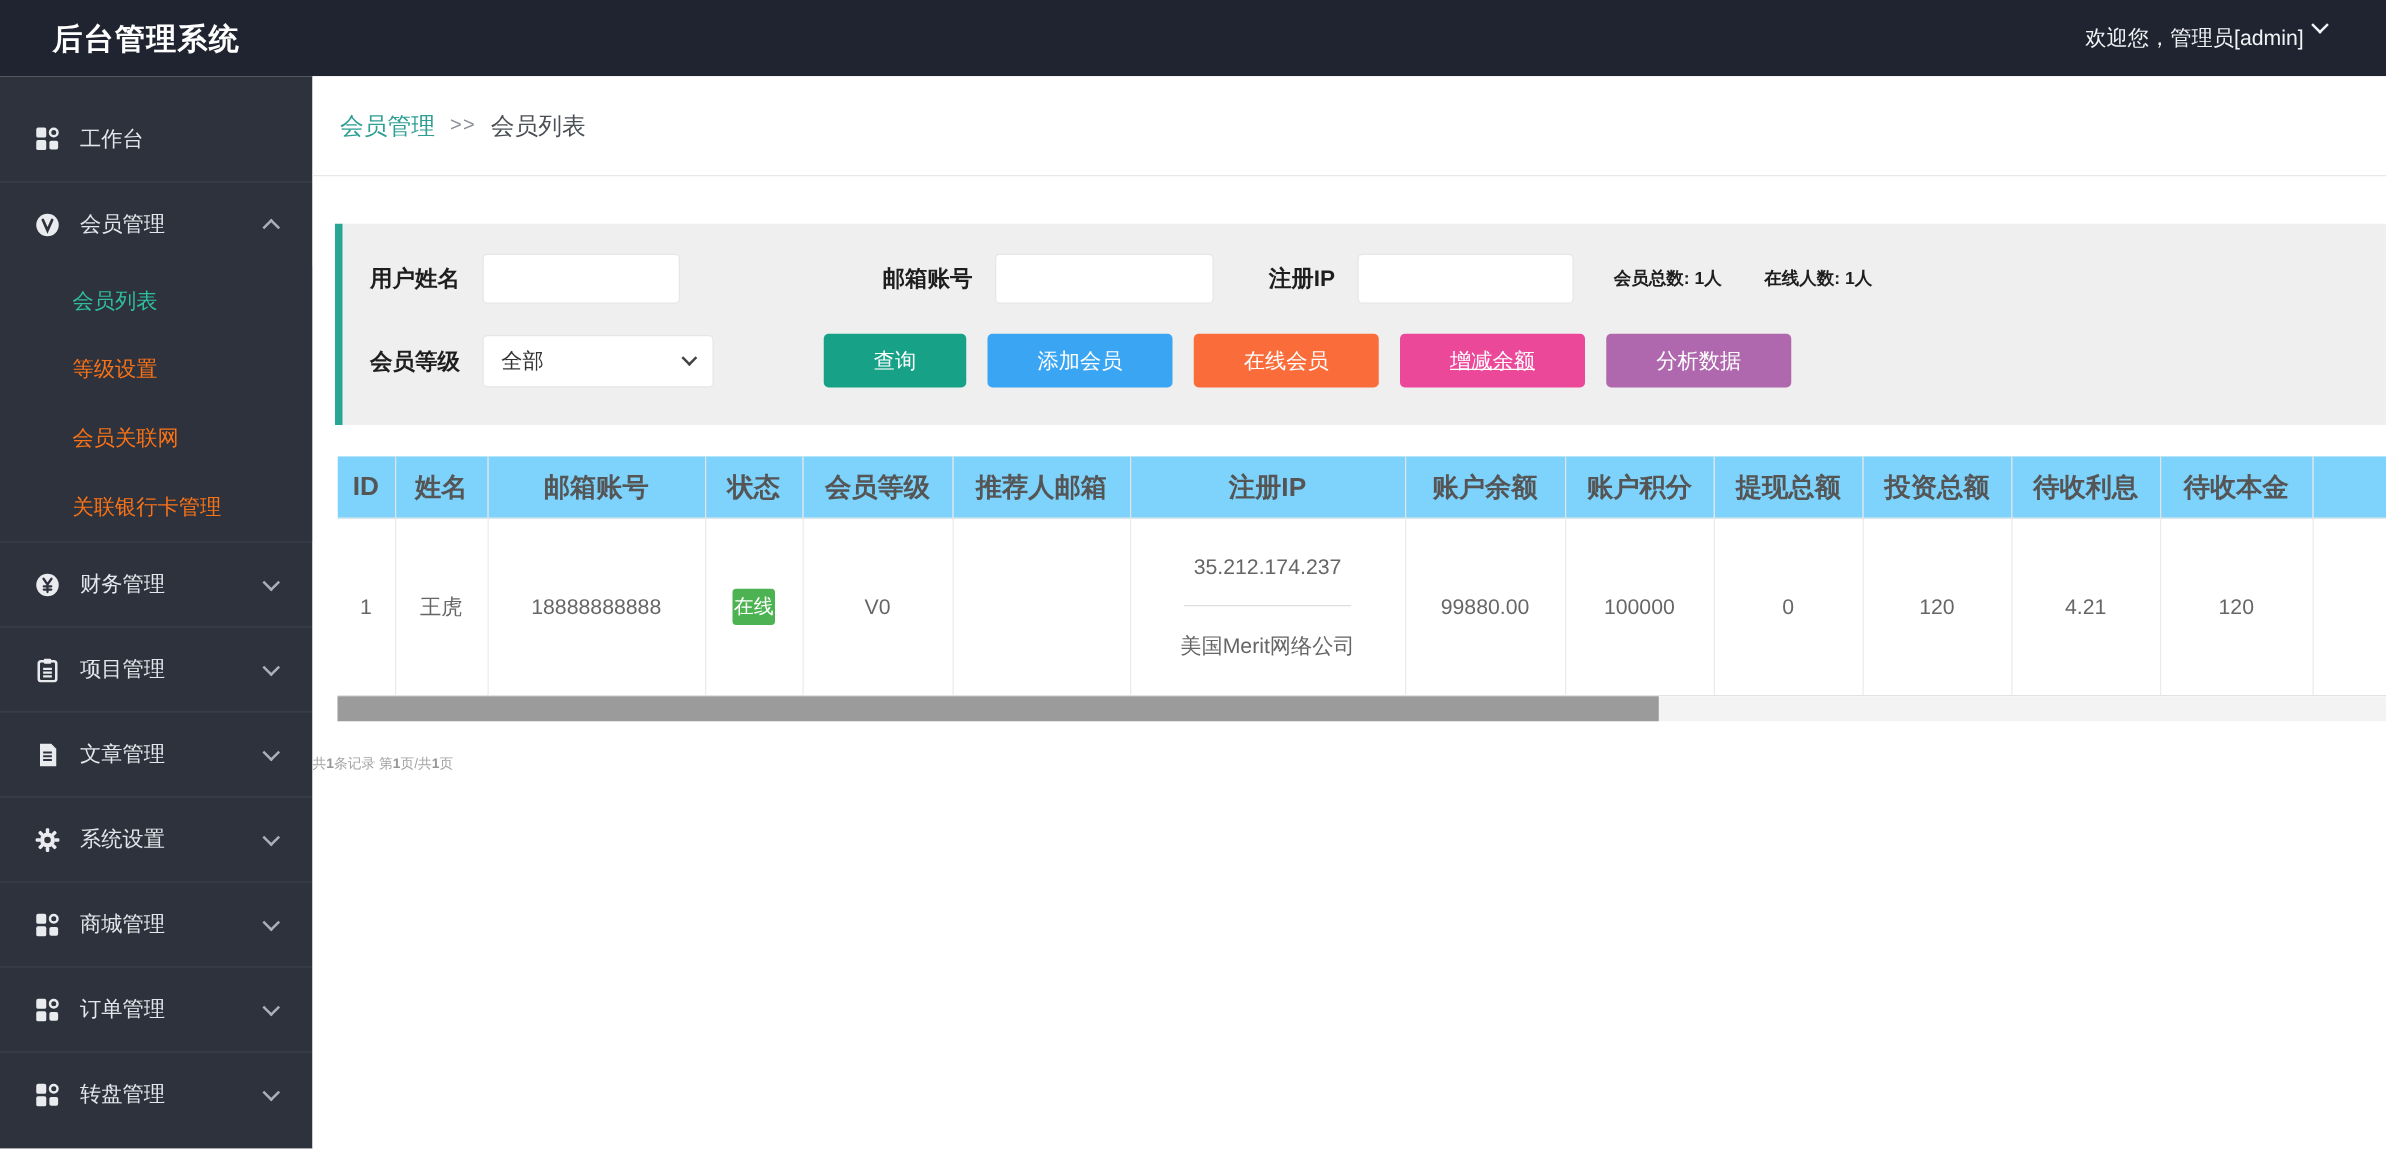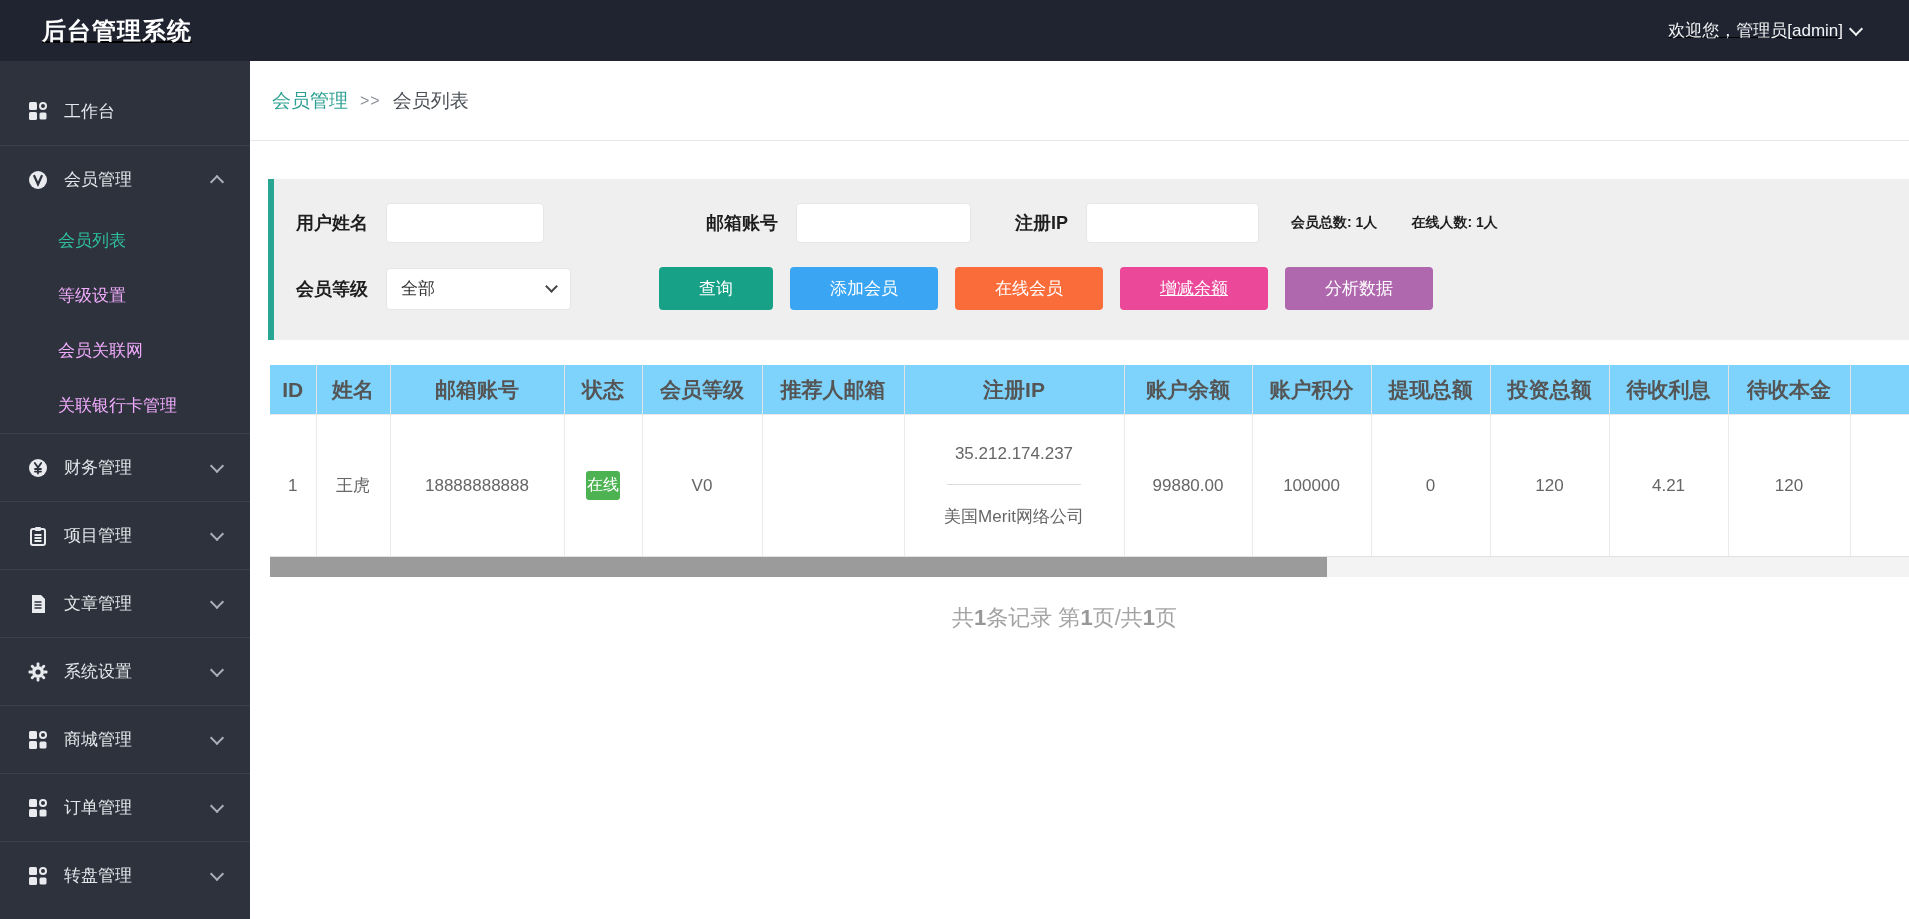--- a/index.html
+++ b/index.html
@@ -1,38 +1,38 @@
 <!DOCTYPE html>
 <html><head>
 <meta charset="utf-8">
 <style>
   html,body{margin:0;padding:0;background:#fff;}
   .app{position:relative;width:1909px;height:919px;overflow:hidden;
        font-family:"Liberation Sans","DejaVu Sans",sans-serif;background:#fff;}
 
   
   .topbar{position:absolute;left:0;top:0;width:100%;height:61px;background:#1f2430;
-          display:flex;align-items:center;justify-content:space-between;box-sizing:border-box;text-decoration:underline;}
+          display:flex;align-items:center;justify-content:space-between;box-sizing:border-box;}
   .logo{color:#fff;font-size:24px;font-weight:bold;padding-left:42px;letter-spacing:1px;}
-  .welcome{color:#f2f3f5;font-size:17px;padding-right:48px;display:flex;align-items:center;gap:8px;cursor:pointer;}
+  .welcome{color:#f2f3f5;font-size:17px;padding-right:48px;display:flex;gap:8px;cursor:pointer;}
   .chev{display:inline-block;width:8px;height:8px;border-right:2px solid currentColor;
         border-bottom:2px solid currentColor;}
   .chev.down{transform:rotate(45deg);margin-top:-4px;}
   .chev.up{transform:rotate(-135deg);margin-top:4px;}
 
   
   .sidebar{position:absolute;left:0;top:61px;bottom:0;width:250px;background:#2e323d;
            box-sizing:border-box;padding-top:16px;overflow:hidden;}
   .nav-item{height:68px;display:flex;align-items:center;color:#e3e6ea;font-size:17px;
             padding:0 28px;box-sizing:border-box;cursor:pointer;}
   .nav-item + .nav-item, .submenu + .nav-item{border-top:1px solid rgba(255,255,255,0.07);}
   .nav-item .icn{width:20px;height:20px;margin-right:16px;flex:0 0 auto;color:#e9ebee;}
   .nav-item .nav-chev{margin-left:auto;color:#aab0b9;}
   .submenu{background:#2e323d;}
-  .sub-item{height:55px;display:flex;align-items:center;color:#f0abfc;font-size:17px;
+  .sub-item{height:55px;display:flex;align-items:center;color:#f97316;font-size:17px;
             padding-left:58px;cursor:pointer;}
   .sub-item.active{color:#2fbf9f;}
   svg{display:block;}
 
   
   .main{position:absolute;left:250px;top:61px;right:0;bottom:0;background:#fff;overflow:hidden;}
   .crumbs{height:79px;display:flex;align-items:center;padding-left:22px;font-size:19px;
           border-bottom:1px solid #e8e8e8;color:#555;gap:12px;}
   .crumb-link{color:#2d9f92;cursor:pointer;}
   .crumb-sep{color:#8a8f96;font-size:16px;letter-spacing:1px;}
@@ -73,21 +73,21 @@
   td:last-child{border-right:none;}
   .badge-online{display:inline-block;background:#4db352;color:#fff;font-size:16px;
                 padding:4px 1px;border-radius:3px;}
   .ip-sep{width:62%;height:1px;background:#ddd;margin:20px auto;}
 
   
   .hscroll{margin-left:20px;width:calc(100% - 20px);height:20px;background:#f3f3f3;}
   .hthumb{width:1057px;height:20px;background:#9b9b9b;cursor:pointer;}
 
   
-  .pager{margin:26px 30px 0 0;text-align:center;font-size:22px;color:#a3a3a3;}
+  .pager{margin:26px 30px 0 0;text-align:left;font-size:11px;color:#a3a3a3;}
   .pager b{color:#979797;}
 </style>
 </head>
 <body>
 
 <div class="app">
 
   <div class="topbar">
     <div class="logo">后台管理系统</div>
     <div class="welcome">

